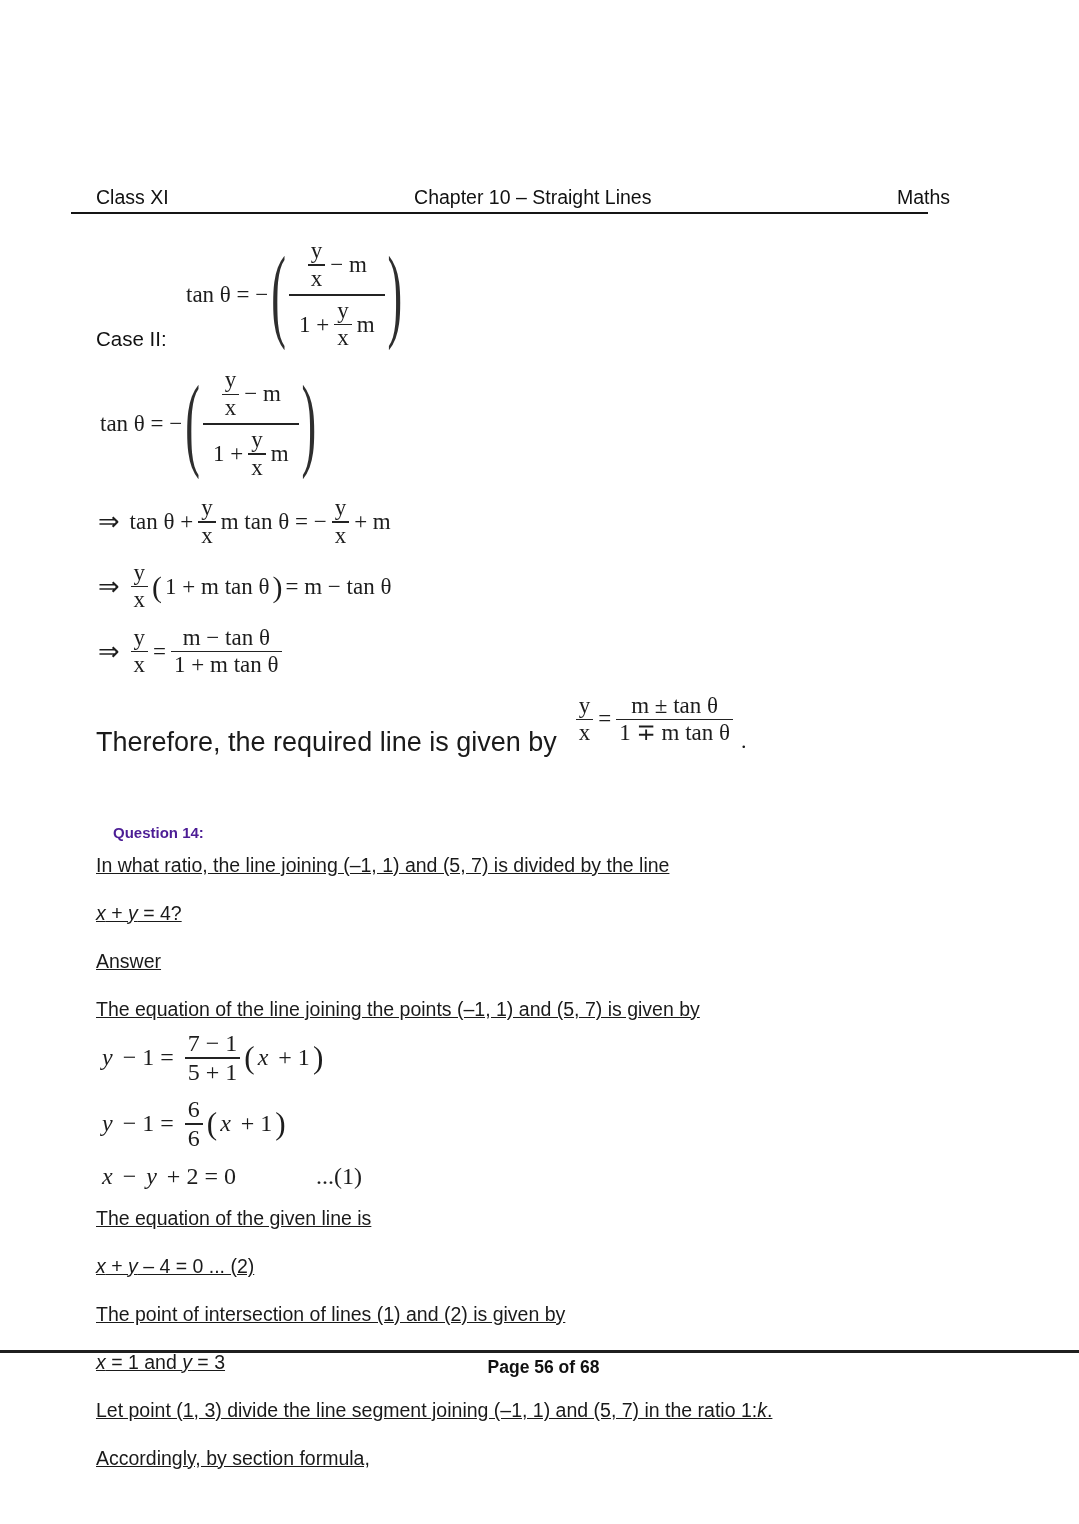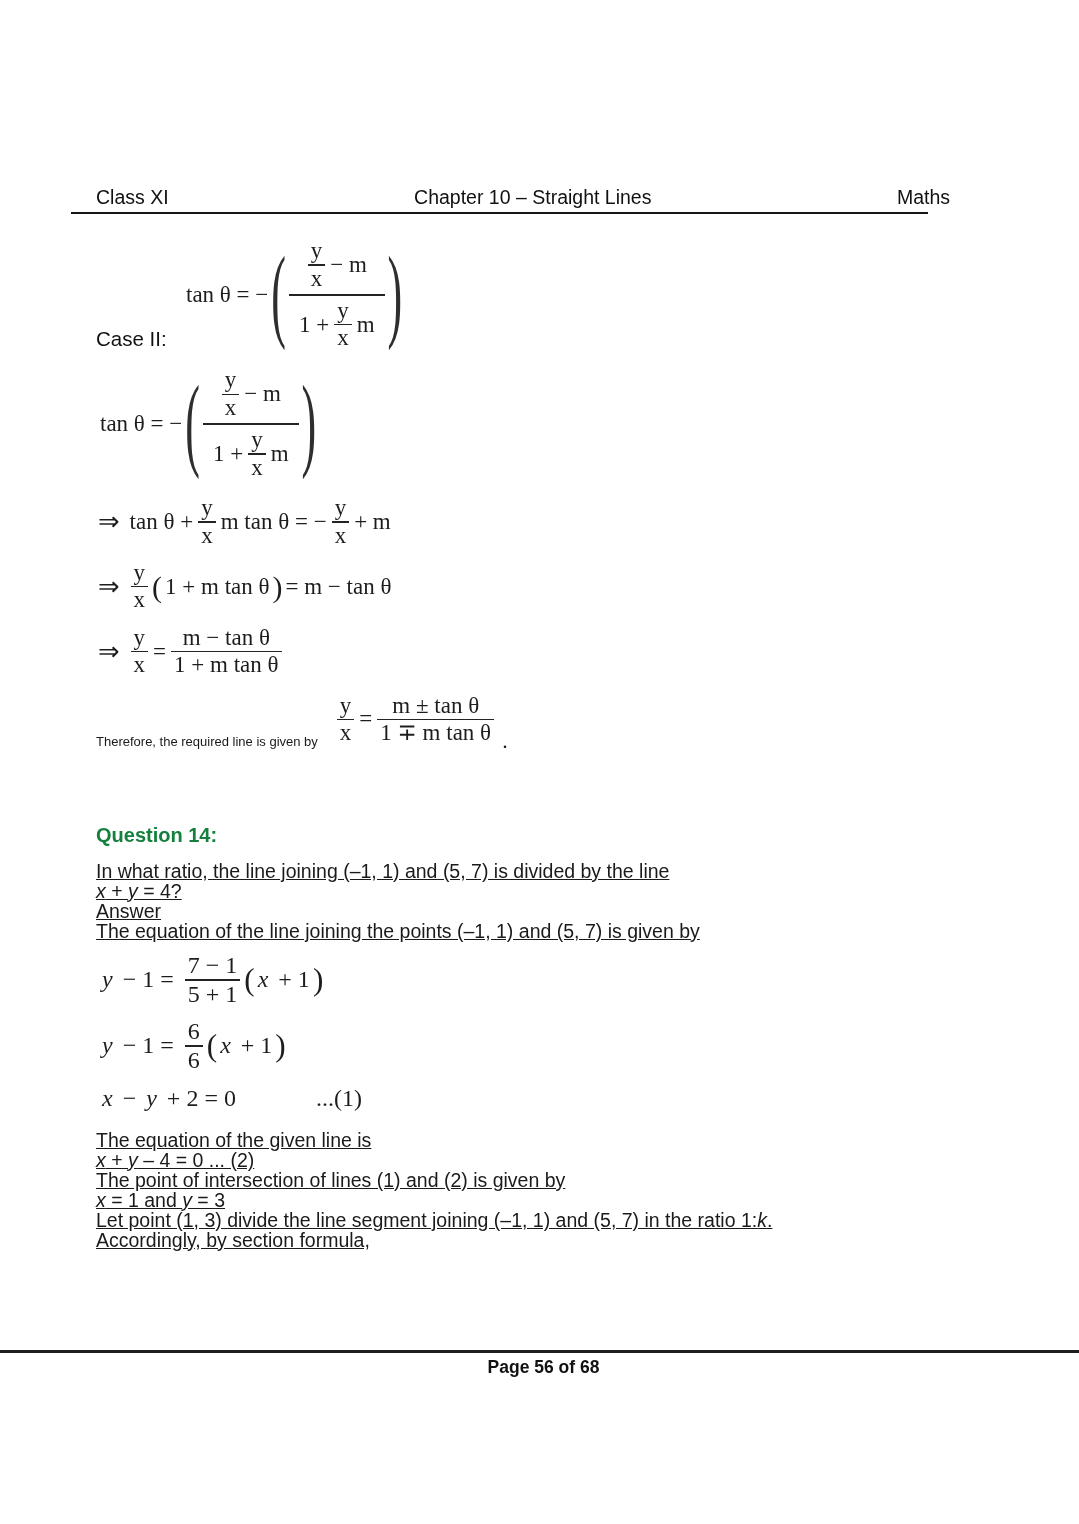--- a/index.html
+++ b/index.html
@@ -77,32 +77,33 @@
   .case-label {
     margin-top: -26px;
     font-size: 20.5px;
     font-weight: normal;
     color: #111;
   }
   .f-case2 { margin: 14px 0 0 2px; }
   .a-line { margin: 13px 0 0 2px; }
   
   .t-row { display: flex; align-items: flex-end; margin-top: 16px; }
-  .t-text { font-size: 13px; line-height: 24px; }
+  .t-text { font-size: 27px; line-height: 24px; }
   .t-math { margin: 0 0 9px 16px; }
   .t-period { margin-left: 5px; font-family: "Liberation Serif", serif; font-size: 22px; }
   
   .q-label {
     margin-top: 70px;
-    font-size: 20px;
+    font-size: 15px;
     font-weight: bold;
-    color: #15803d;
+    color: #4c1d95;
+    margin-left: 17px;
   }
   .para { font-size: 19.5px; line-height: 20px; margin-top: 13.5px; text-decoration: underline; }
-  .para + .para { margin-top: 0; }
+  .para + .para { margin-top: 28px; }
   .math.q { font-size: 24px; }
   .qf { margin: 12px 0 0 4px; }
   .f3-row { display: flex; align-items: center; }
   .f3-tag { margin-left: 78px; }
   
   .footer-rule {
     position: absolute;
     left: 0; top: 1350px;
     width: 1079px; height: 2.5px;
     background: #1f1f1f;

